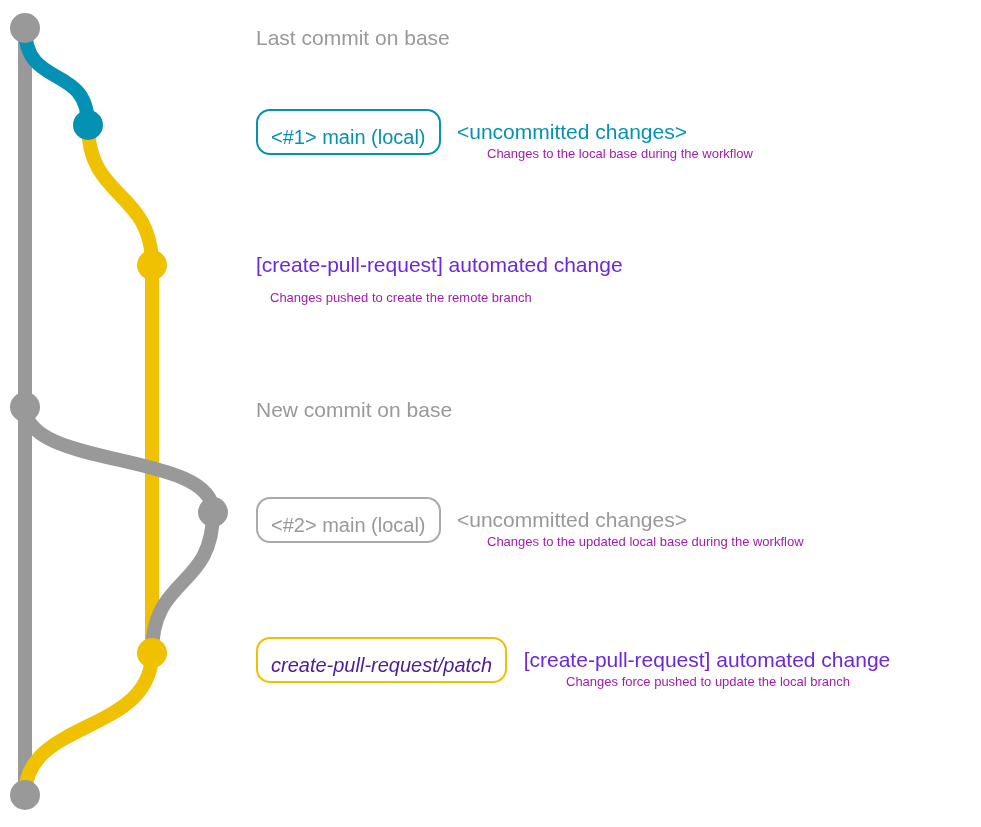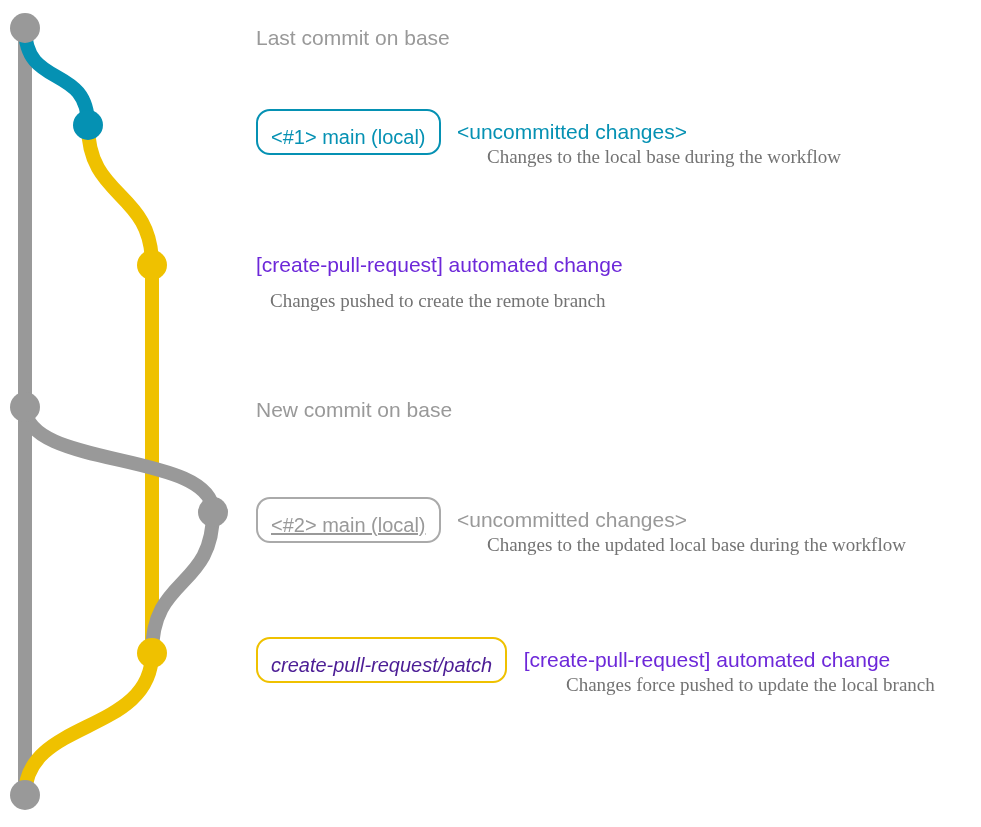--- a/index.html
+++ b/index.html
@@ -48,42 +48,42 @@
     border-radius: 14px;
     padding: 16px 13px 5px 13px;
     font-size: 20px;
     line-height: 1.05;
     color: #999999;
     background: transparent;
     box-sizing: border-box;
   }
   .ref-badge.blue  { border-color: #0591b3; color: #0591b3; }
   .ref-badge.yellow{ border-color: #efc100; color: #4c1d95; font-style: italic; }
-  .ref-badge.gray  { border-color: #aaaaaa; color: #999999; text-decoration: underline; }
+  .ref-badge.gray  { border-color: #aaaaaa; color: #999999; }
 
   .commit-subject {
     display: inline-block;
     vertical-align: middle;
     font-size: 21px;
     line-height: 1.05;
     margin-left: 12px;
     color: #999999;
   }
   .commit-subject.blue   { color: #0591b3; }
   .commit-subject.yellow { color: #6d28d9; }
   .commit-subject.gray   { color: #999999; }
   .commit-subject.standalone { margin-left: 0; }
 
   .commit-note {
     position: absolute;
     white-space: nowrap;
-    font-family: Liberation Serif, serif;
-    font-size: 19px;
+    font-family: Liberation Sans, sans-serif;
+    font-size: 13px;
     line-height: 1.05;
-    color: #737373;
+    color: #a21caf;
   }
 </style>
 </head>
 <body>
 
 <div id="diagram-root">
 
   <svg id="graph-svg" viewBox="0 0 981 827" xmlns="http://www.w3.org/2000/svg" aria-hidden="true">
     <g id="edges-group">
         <path d="M25,28 L25,407" fill="none" stroke="#999999" stroke-width="14" stroke-linecap="round"></path>

